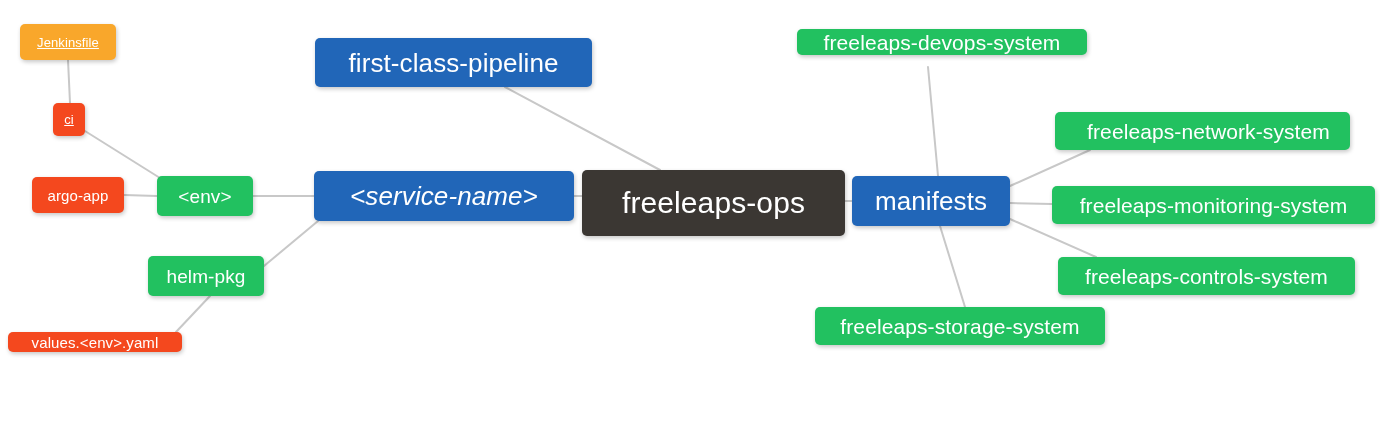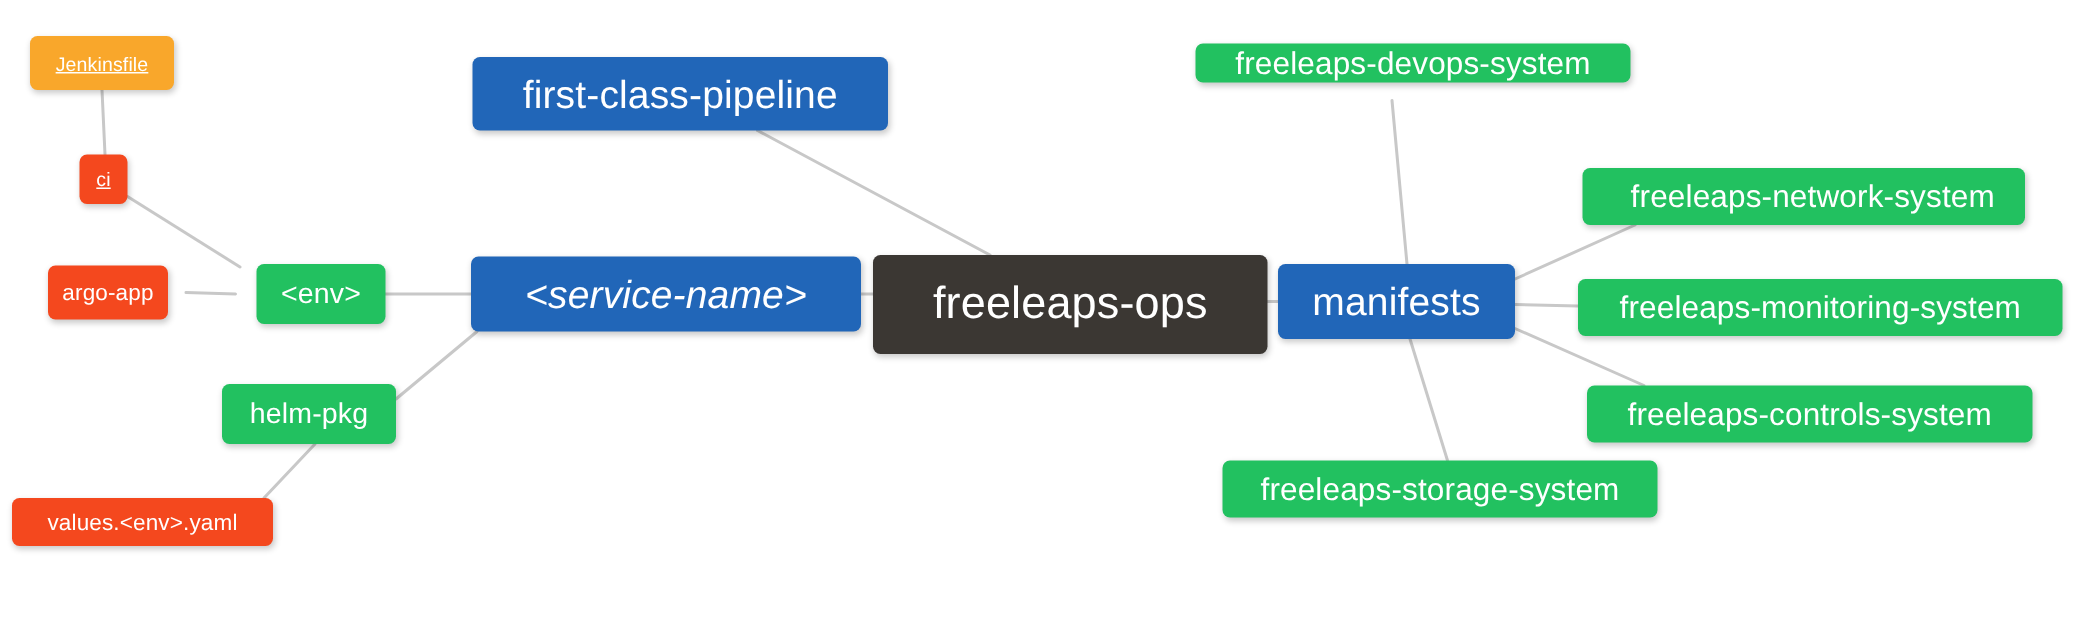--- a/index.html
+++ b/index.html
@@ -74,30 +74,30 @@
       <line x1="1010" y1="219" x2="1096" y2="257" stroke="#c8c8c8" stroke-width="2" stroke-linecap="round"></line>
       <line x1="940" y1="226" x2="965" y2="307" stroke="#c8c8c8" stroke-width="2" stroke-linecap="round"></line>
     </svg>
   <div id="node-layer">
       <div class="node tier-tiny" style="left: 20px; top: 24px; width: 96px; height: 36px; background: rgb(249, 167, 43);">
         <span class="node-label">Jenkinsfile</span>
       </div>
       <div class="node tier-tiny" style="left: 53px; top: 103px; width: 32px; height: 33px; background: rgb(244, 72, 30);">
         <span class="node-label">ci</span>
       </div>
-      <div class="node tier-leaf" style="left: 32px; top: 177px; width: 80px; height: 36px; background: rgb(244, 72, 30);">
+      <div class="node tier-leaf" style="left: 32px; top: 177px; width: 92px; height: 36px; background: rgb(244, 72, 30);">
         <span class="node-label">argo-app</span>
       </div>
-      <div class="node tier-branch" style="left: 171px; top: 176px; width: 86px; height: 40px; background: rgb(34, 193, 96);">
+      <div class="node tier-branch" style="left: 157px; top: 176px; width: 96px; height: 40px; background: rgb(34, 193, 96);">
         <span class="node-label">&lt;env&gt;</span>
       </div>
       <div class="node tier-branch" style="left: 148px; top: 256px; width: 116px; height: 40px; background: rgb(34, 193, 96);">
         <span class="node-label">helm-pkg</span>
       </div>
-      <div class="node tier-leaf" style="left: 8px; top: 332px; width: 174px; height: 32px; background: rgb(244, 72, 30);">
+      <div class="node tier-leaf" style="left: 8px; top: 332px; width: 174px; height: 20px; background: rgb(244, 72, 30);">
         <span class="node-label">values.&lt;env&gt;.yaml</span>
       </div>
       <div class="node tier-major" style="left: 315px; top: 38px; width: 277px; height: 49px; background: rgb(33, 102, 184);">
         <span class="node-label">first-class-pipeline</span>
       </div>
       <div class="node tier-major" style="left: 314px; top: 171px; width: 260px; height: 50px; background: rgb(33, 102, 184); font-style: italic;">
         <span class="node-label">&lt;service-name&gt;</span>
       </div>
       <div class="node tier-root" style="left: 582px; top: 170px; width: 263px; height: 66px; background: rgb(59, 55, 51);">
         <span class="node-label">freeleaps-ops</span>

